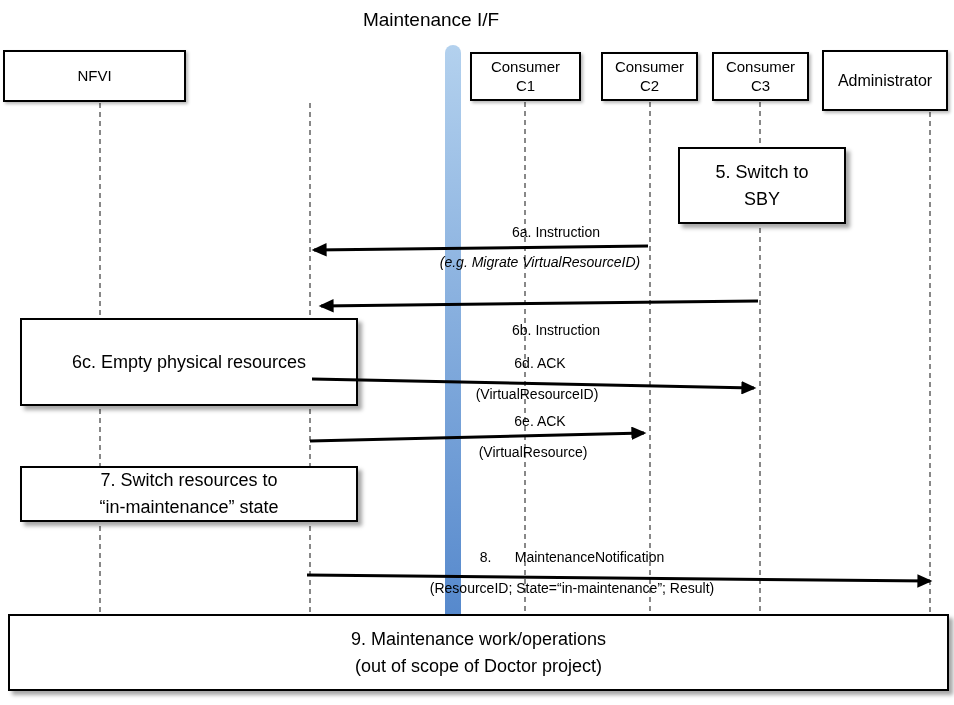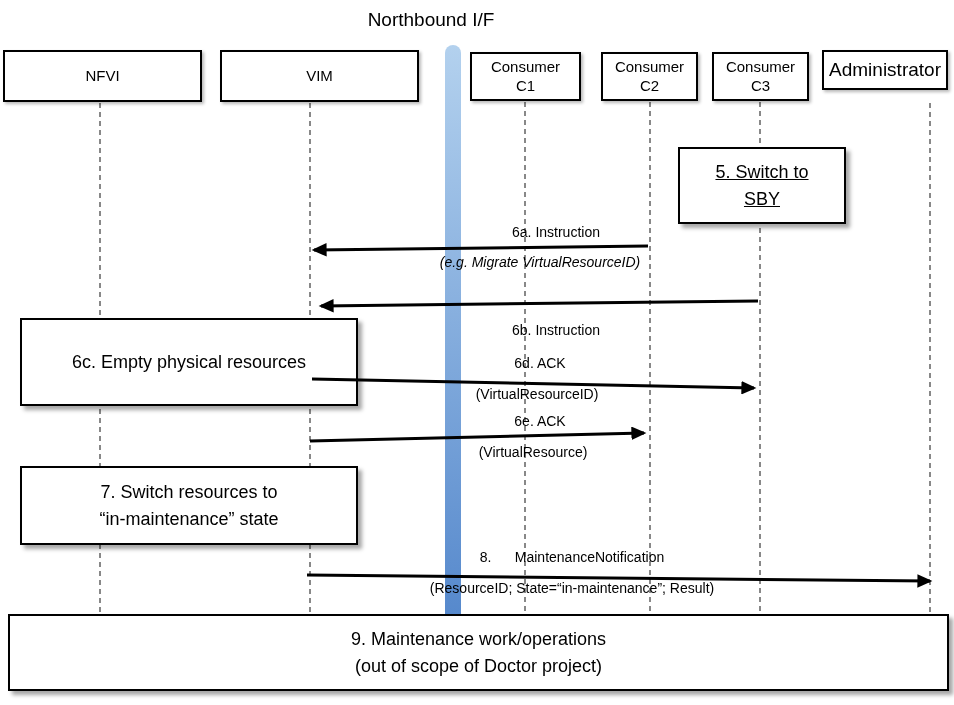--- a/index.html
+++ b/index.html
@@ -46,28 +46,28 @@
     </defs>
     <line class="lifeline" x1="100" y1="103" x2="100" y2="615"></line>
     <line class="lifeline" x1="310" y1="103" x2="310" y2="615"></line>
     <line class="lifeline" x1="525" y1="102" x2="525" y2="615"></line>
     <line class="lifeline" x1="650" y1="102" x2="650" y2="615"></line>
     <line class="lifeline" x1="760" y1="102" x2="760" y2="615"></line>
     <line class="lifeline" x1="930" y1="103" x2="930" y2="615"></line>
     <rect x="445" y="45" width="16" height="578" rx="8" fill="url(#barGrad)"></rect>
   </svg>
 
-  <div class="note-box" style="left:678px; top:147px; width:168px; height:77px;text-decoration:underline;">
+  <div class="note-box" style="left:678px; top:147px; width:168px; height:77px;">
     <span class="txt">5. Switch to
 SBY</span>
   </div>
   <div class="note-box" style="left:20px; top:318px; width:338px; height:88px;">
     <span class="txt">6c. Empty physical resources</span>
   </div>
-  <div class="note-box" style="left:20px; top:466px; width:338px; height:79px;">
+  <div class="note-box" style="left:20px; top:466px; width:338px; height:56px;">
     <span class="txt">7. Switch resources to
 “in-maintenance” state</span>
   </div>
   <div class="note-box" style="left:8px; top:614px; width:941px; height:77px;">
     <span class="txt">9. Maintenance work/operations
 (out of scope of Doctor project)</span>
   </div>
 
   <svg class="layer" width="954" height="705">
     <defs>
@@ -75,41 +75,38 @@
         <path d="M0,0 L5,2.25 L0,4.5 Z" fill="#000"></path>
       </marker>
     </defs>
     <line class="msg" x1="648" y1="246" x2="314" y2="250" marker-end="url(#ah)"></line>
     <line class="msg" x1="758" y1="301" x2="321" y2="306" marker-end="url(#ah)"></line>
     <line class="msg" x1="312" y1="379" x2="754" y2="388" marker-end="url(#ah)"></line>
     <line class="msg" x1="310" y1="441" x2="644" y2="433" marker-end="url(#ah)"></line>
     <line class="msg" x1="307" y1="575" x2="930" y2="581" marker-end="url(#ah)"></line>
   </svg>
 
-  <div class="diagram-title" style="left:431px; top:9px;">Northbound I/F</div>
+  <div class="diagram-title" style="left:431px; top:9px;">Maintenance I/F</div>
 
-  <div class="actor-box" style="left:3px; top:50px; width:199px; height:52px;">
+  <div class="actor-box" style="left:3px; top:50px; width:183px; height:52px;">
     <span class="txt">NFVI</span>
-  </div>
-  <div class="actor-box" style="left:220px; top:50px; width:199px; height:52px;">
-    <span class="txt">VIM</span>
   </div>
   <div class="actor-box" style="left:470px; top:52px; width:111px; height:49px;">
     <span class="txt">Consumer
 C1</span>
   </div>
   <div class="actor-box" style="left:601px; top:52px; width:97px; height:49px;">
     <span class="txt">Consumer
 C2</span>
   </div>
   <div class="actor-box" style="left:712px; top:52px; width:97px; height:49px;">
     <span class="txt">Consumer
 C3</span>
   </div>
-  <div class="actor-box" style="left:822px; top:50px; width:126px; height:40px; font-size:19px;">
+  <div class="actor-box" style="left:822px; top:50px; width:126px; height:61px; font-size:16px;">
     <span class="txt">Administrator</span>
   </div>
 
   <div class="msg-label" style="left:556px; top:224px;">6a. Instruction</div>
   <div class="msg-label" style="left:540px; top:254px;font-style:italic;">(e.g. Migrate VirtualResourceID)</div>
   <div class="msg-label" style="left:556px; top:278px;margin-top:44px;">6b. Instruction</div>
   <div class="msg-label" style="left:540px; top:355px;">6d. ACK</div>
   <div class="msg-label" style="left:537px; top:386px;">(VirtualResourceID)</div>
   <div class="msg-label" style="left:540px; top:413px;">6e. ACK</div>
   <div class="msg-label" style="left:533px; top:444px;">(VirtualResource)</div>

